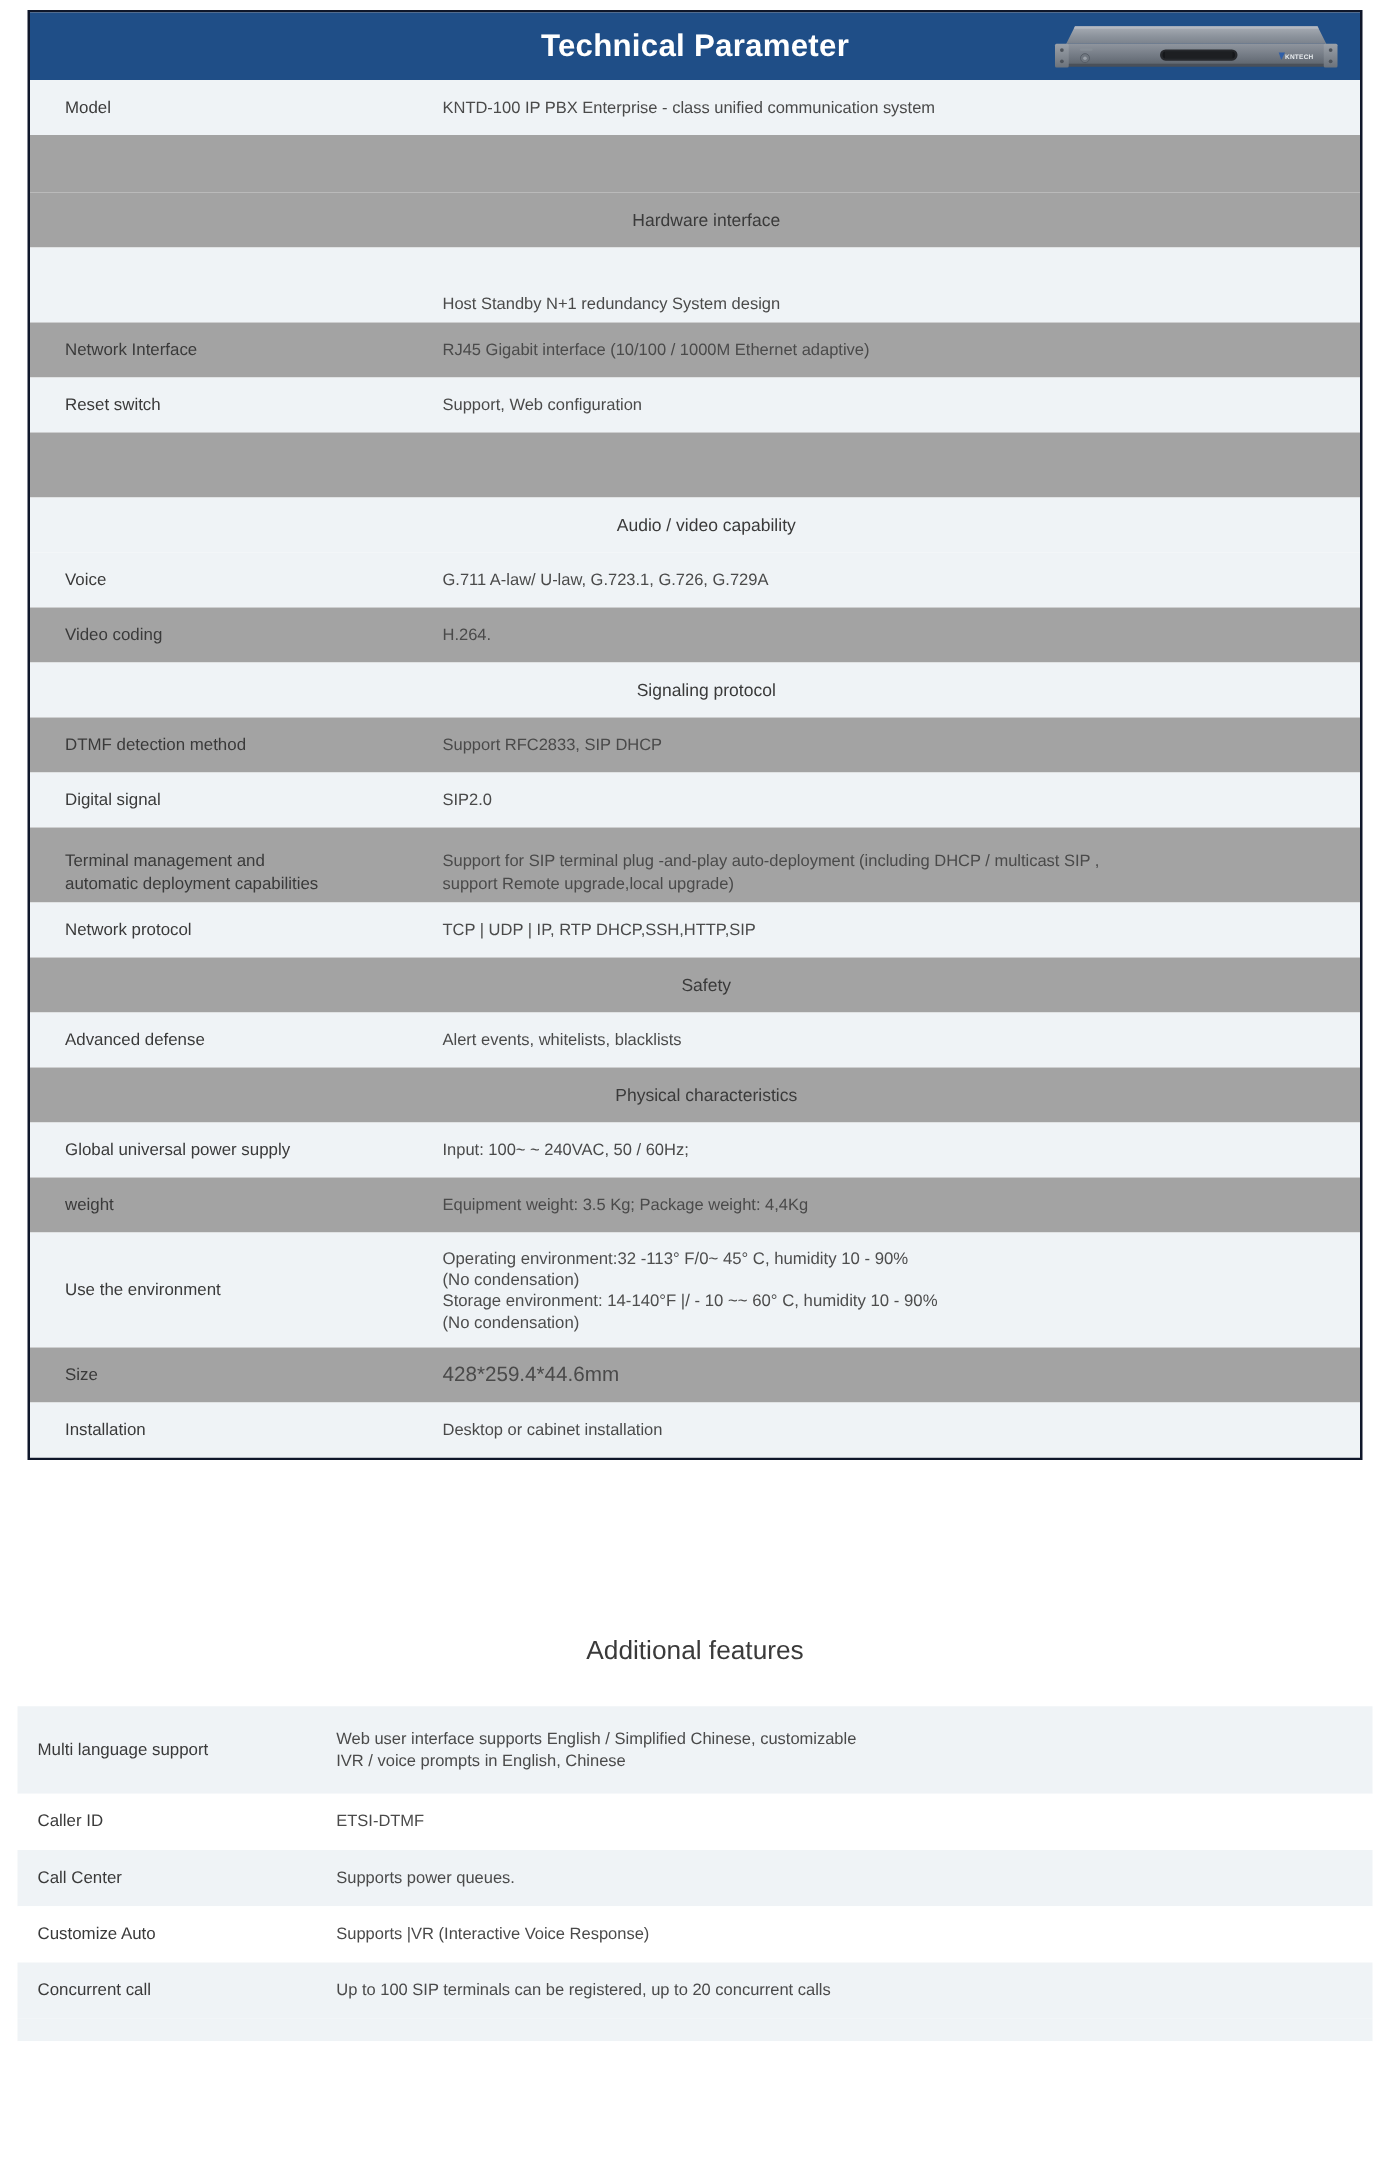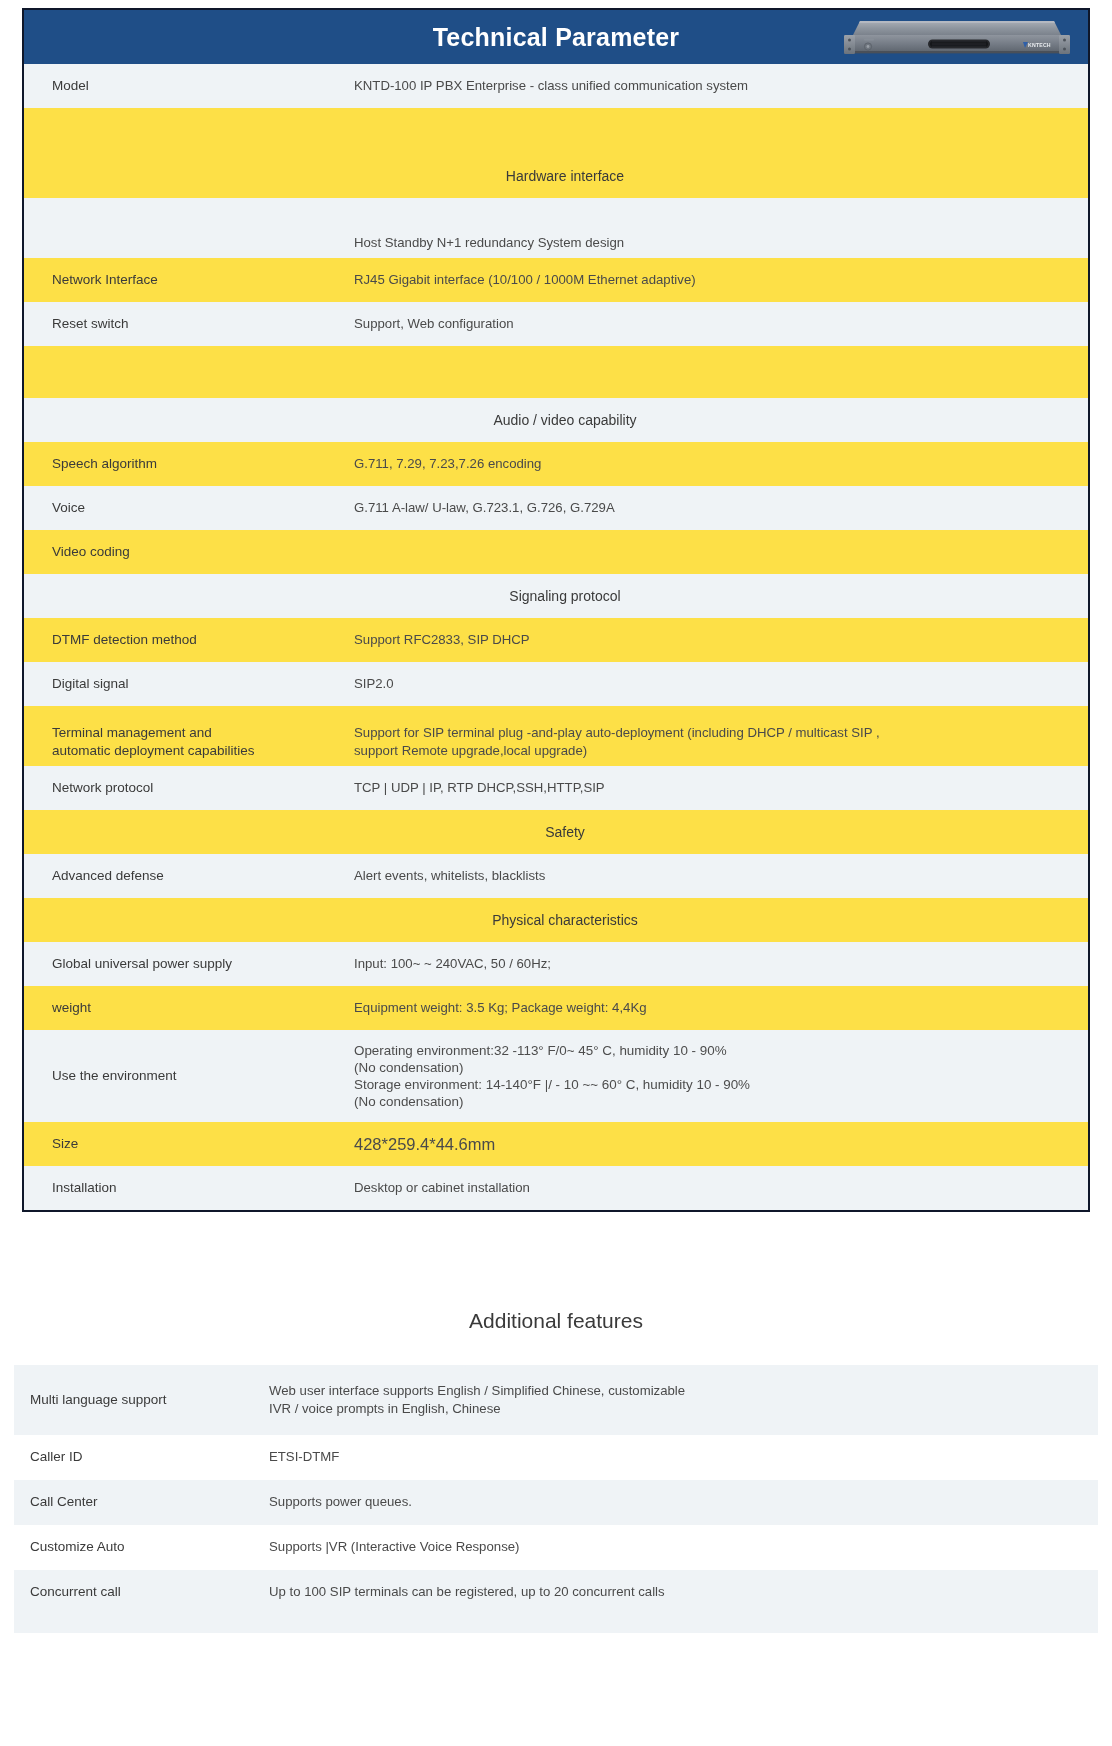--- a/index.html
+++ b/index.html
@@ -52,21 +52,21 @@
     top: 5px;
     width: 230px;
     height: 44px;
   }
 
   
   .row {
     display: flex;
     align-items: center;
     min-height: 44px;
-    background: #fde047;
+    background: #a3a3a3;
   }
   .row.alt { background: #eff3f6; }
   .row.tall60 { min-height: 60px; align-items: flex-end; }
   .row.blank { min-height: 46px; }
   .row.blank-tall { min-height: 52px; }
 
   .rk {
     width: 330px;
     flex: 0 0 330px;
     padding: 6px 14px 6px 28px;
@@ -240,32 +240,29 @@
 
   <div class="row blank-tall">
     <div class="rk"></div>
     <div class="rv"></div>
   </div>
 
   <div class="row alt section">
     <div class="section-label">Audio / video capability</div>
   </div>
 
-  <div class="row">
-    <div class="rk">Speech algorithm</div>
-    <div class="rv">G.711, 7.29, 7.23,7.26 encoding</div>
-  </div>
 
   <div class="row alt">
     <div class="rk">Voice</div>
     <div class="rv">G.711 A-law/ U-law, G.723.1, G.726, G.729A</div>
   </div>
 
   <div class="row">
     <div class="rk">Video coding</div>
+    <div class="rv">H.264.</div>
   </div>
 
   <div class="row alt section">
     <div class="section-label">Signaling protocol</div>
   </div>
 
   <div class="row">
     <div class="rk">DTMF detection method</div>
     <div class="rv">Support RFC2833, SIP DHCP</div>
   </div>

